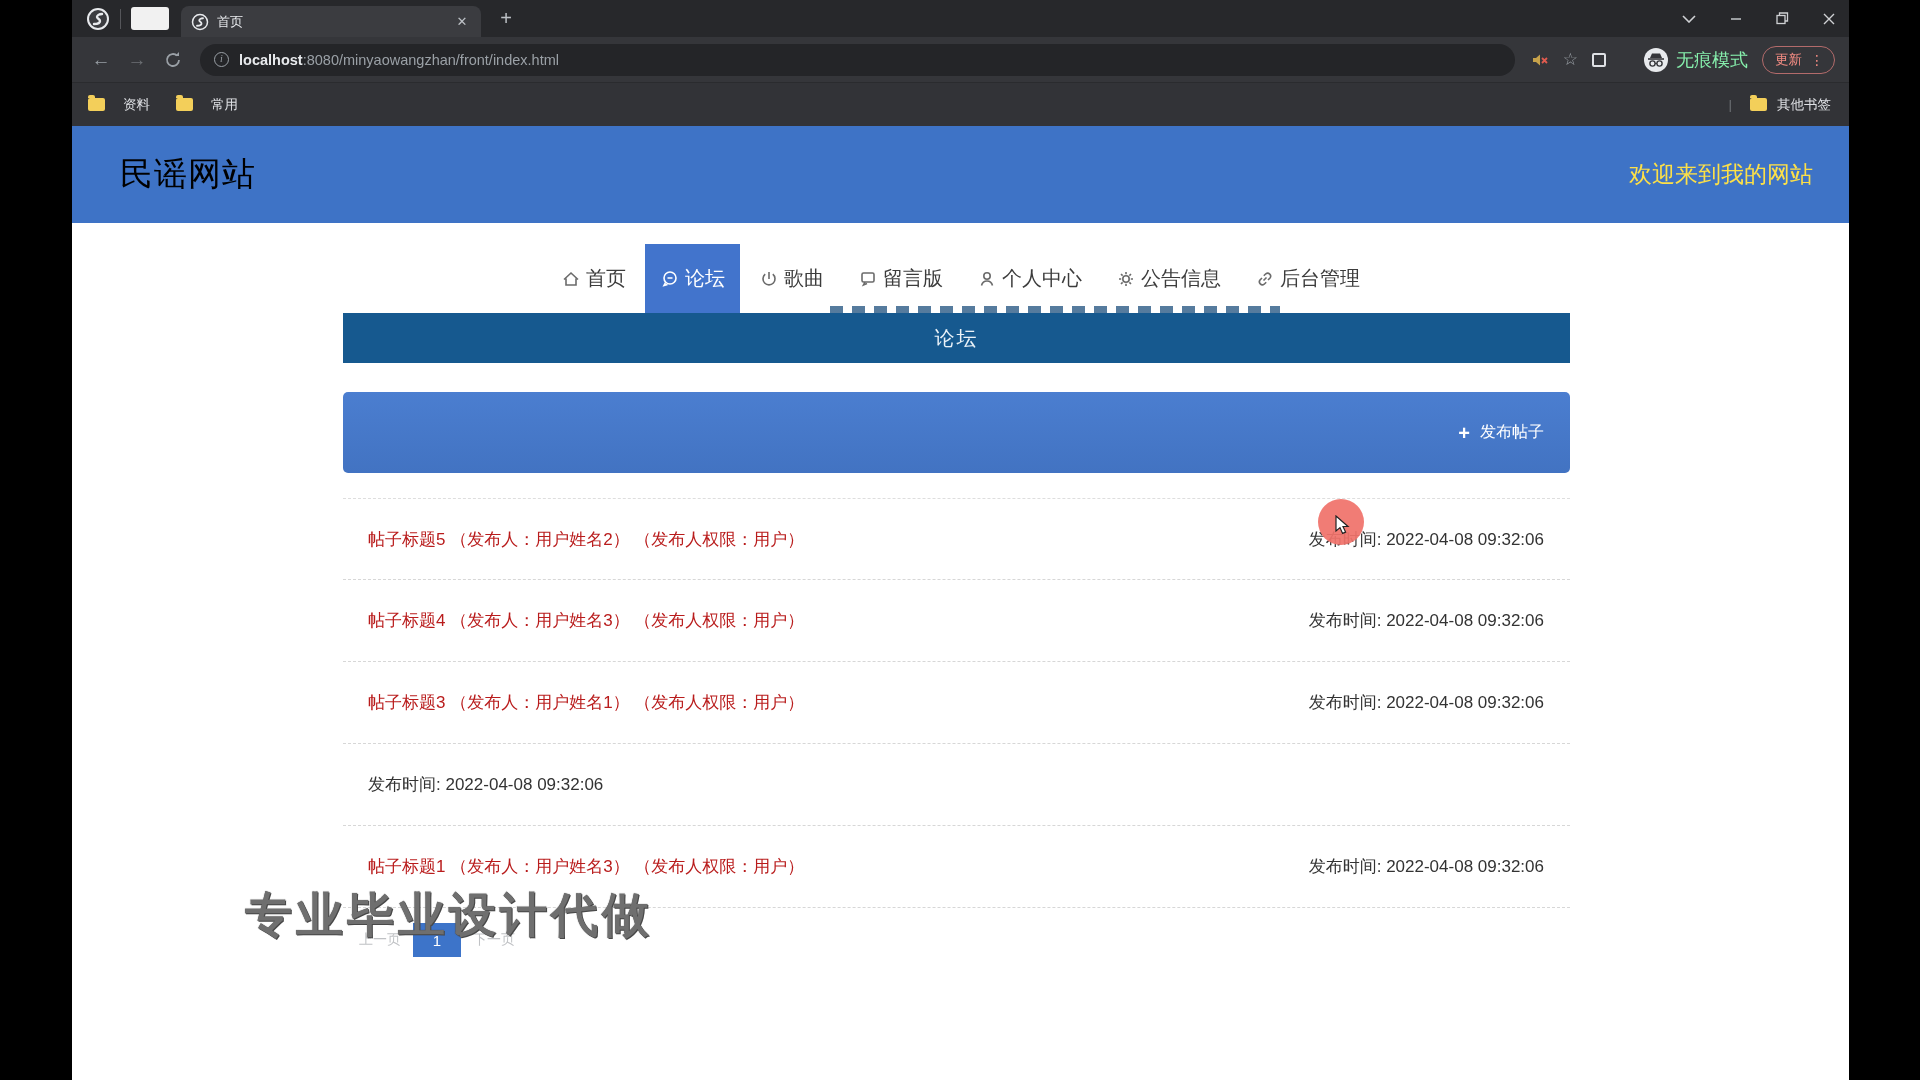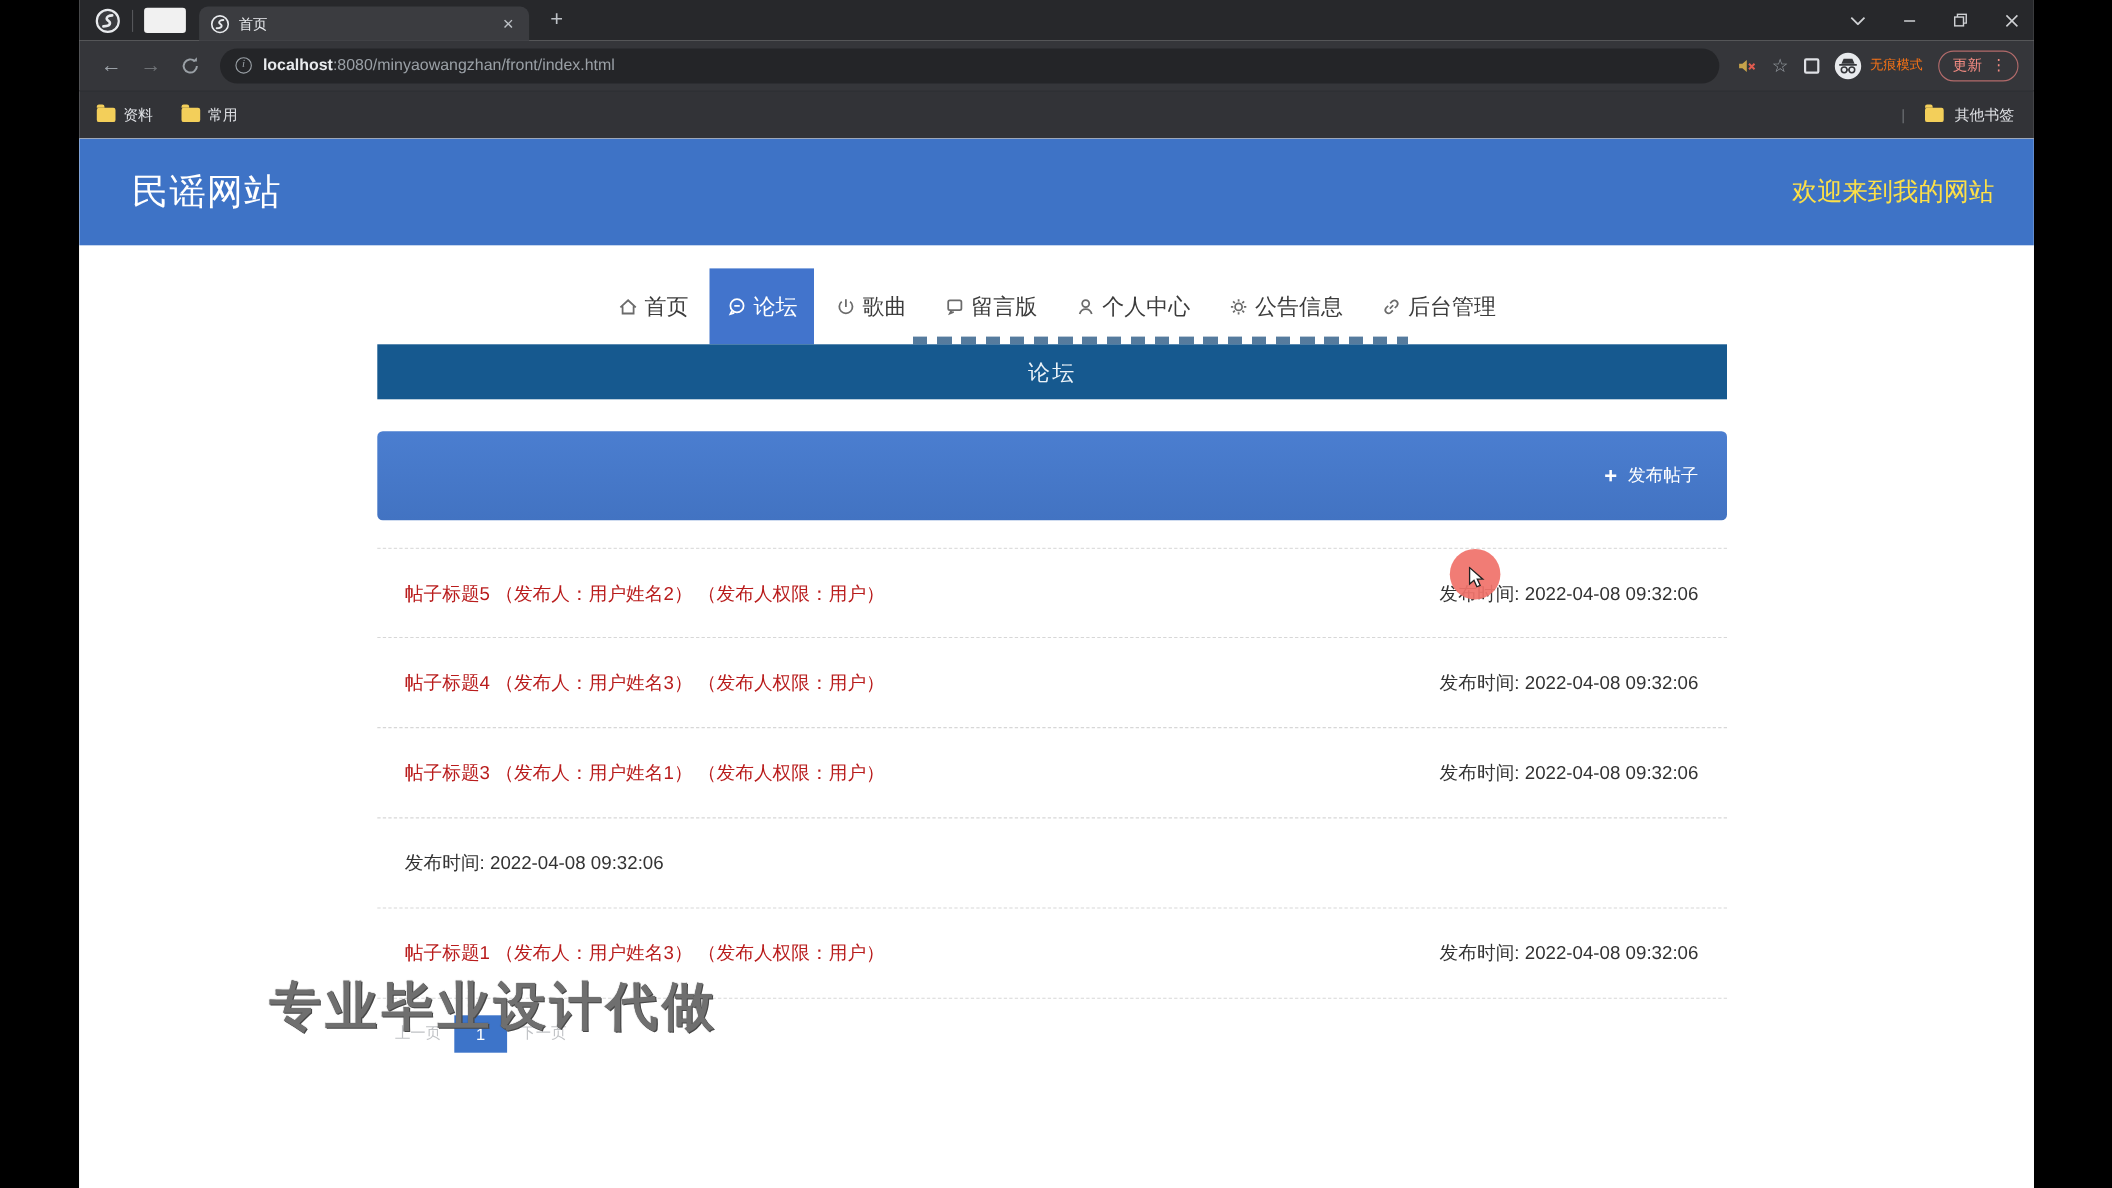--- a/index.html
+++ b/index.html
@@ -35,43 +35,43 @@
   .omnibox { flex:1; height:32px; background:#242528; border-radius:16px; display:flex;
              align-items:center; padding:0 14px; margin:0 6px; min-width:0; }
   .info-ic { width:15px; height:15px; border:1.4px solid #9aa0a6; border-radius:50%;
              color:#9aa0a6; font-size:10px; line-height:12px; text-align:center; margin-right:10px;
              font-family:"Liberation Serif",serif; font-style:italic; flex:0 0 auto;}
   .url { font-size:14.5px; color:#9aa0a6; white-space:nowrap; overflow:hidden; }
   .url b { color:#e8eaed; font-weight:bold; }
   .tool-ics { display:flex; align-items:center; gap:14px; margin-left:4px; }
   .star { color:#9aa0a6; font-size:17px; }
   .sidepanel-ic { width:14px; height:14px; border:2px solid #dfe1e5; border-radius:2px; }
-  .incog { display:flex; align-items:center; gap:8px; color:#f97316; font-size:12px; }
+  .incog { display:flex; align-items:center; gap:8px; color:#86efac; font-size:18px;margin-left:24px; }
   .incog-badge { width:24px; height:24px; border-radius:50%; background:#e8eaed; position:relative; }
   .incog-badge svg { position:absolute; left:3px; top:4px; }
   .update-pill { display:flex; align-items:center; gap:8px; border:1px solid #b36b6b;
                  border-radius:15px; padding:4px 10px 4px 12px; color:#f28b82; font-size:13.5px; }
   .update-dots { letter-spacing:0; font-size:14px; color:#f28b82; }
 
   
   .bookmarks { height:44px; background:#323337; display:flex; align-items:center; padding:0 16px;
                color:#dfe1e5; font-size:13.5px; border-top:1px solid #2a2b2e; }
-  .bm { display:flex; align-items:center; gap:7px; margin-right:26px; }
+  .bm { display:flex; align-items:center; gap:18px; margin-right:26px; }
   .bm-right { margin-left:auto; display:flex; align-items:center; gap:10px; margin-right:2px; }
   .bm-sep { color:#6e7175; margin-right:8px; }
   .folder { width:17px; height:13px; background:#f3cf5a; border-radius:2px; position:relative; flex:0 0 auto;}
   .folder::before { content:""; position:absolute; top:-3px; left:0; width:7px; height:3px;
                     background:#f3cf5a; border-radius:2px 2px 0 0; }
 
   
   .viewport { flex:1; background:#fff; position:relative; overflow:hidden; }
 
   .site-header { position:absolute; left:0; top:0; width:100%; height:97px; background:#3e73c6;
                  display:flex; align-items:center; }
-  .brand { color:#ffffff; font-size:33px; margin-left:48px; letter-spacing:1px; }
+  .brand { color:#000000; font-size:33px; margin-left:48px; letter-spacing:1px; }
   .welcome { color:#fde047; font-size:23px; margin-left:auto; margin-right:36px; }
 
   .mainnav { position:absolute; left:0; top:118px; width:100%; height:69px;
              display:flex; justify-content:center; align-items:stretch; gap:4px; }
   .nav-item { display:flex; align-items:center; gap:5px; padding:0 15px; font-size:20px;
               color:#3c3c3c; cursor:pointer; }
   .nav-item svg { stroke:#6b6b6b; }
   .nav-item.active { background:#4274cc; color:#fff; }
   .nav-item.active svg { stroke:#fff; }
 

